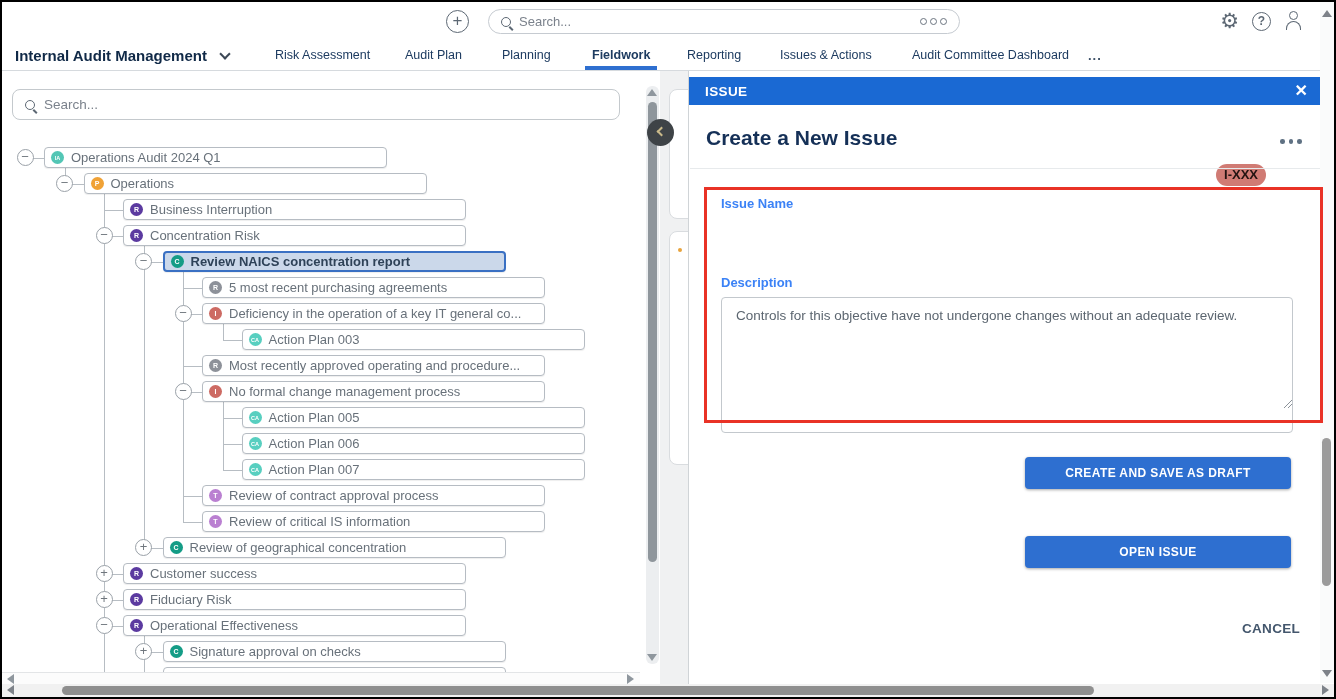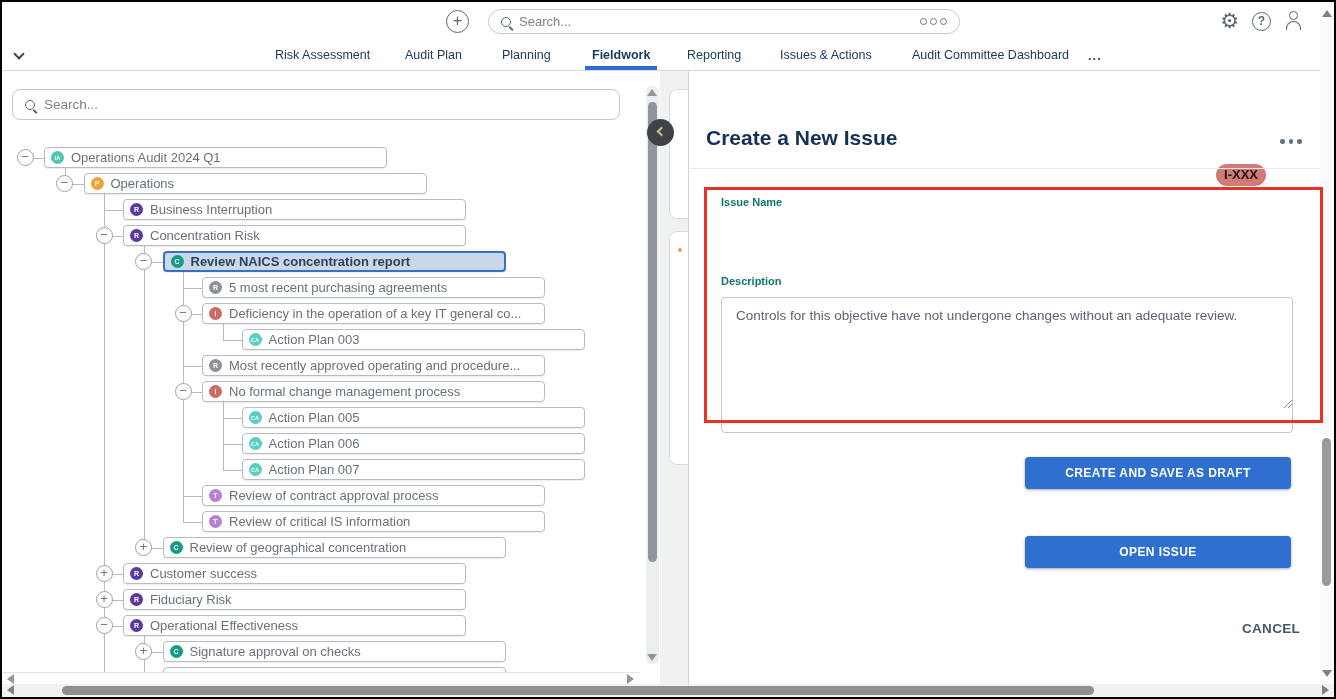--- a/index.html
+++ b/index.html
@@ -93,21 +93,21 @@
   #issue-header .htitle { color:#fff; font-size:13.5px; font-weight:700; letter-spacing:0.4px; flex:1; }
   #issue-header .close-x { color:#fff; font-size:16px; font-weight:700; line-height:16px; }
   .panel-title { position:absolute; left:17px; top:55px; font-size:21px; font-weight:700; color:#153057; }
   .badge { position:absolute; left:527px; top:60px; width:50px; height:22px; background:#d07b74; border-radius:11px;
            color:#231311; font-size:13px; font-weight:600; text-align:center; line-height:22px;margin-top:33px; }
   .meatballs { position:absolute; left:591px; top:68px; display:flex; gap:4px; }
   .meatballs i { width:4.5px; height:4.5px; border-radius:50%; background:#5f7183; display:block; }
   .title-divider { position:absolute; left:1px; top:97px; width:634px; height:1px; background:#e7eaec; }
   .highlight-box { position:absolute; left:15px; top:116px; width:619px; height:236px; border:3px solid #e93226;
                    pointer-events:none; z-index:5; }
-  .field-label { position:absolute; left:32px; font-size:11px; font-weight:600; color:#0f766e; }
+  .field-label { position:absolute; left:32px; font-size:13px; font-weight:600; color:#3b82f6; }
   .issue-input { position:absolute; left:32px; top:147px; width:572px; height:32px; border:1px solid #c3c8cd;
                  border-radius:4px; padding:0 14px; font-size:13.5px; color:#5c6670; outline:none;
                  font-family:"Liberation Sans", sans-serif; }
   .issue-textarea { position:absolute; left:32px; top:226px; width:572px; height:136px; border:1px solid #c3c8cd;
                     border-radius:4px; padding:8px 14px; font-size:13.5px; color:#5c6670; outline:none; resize:none;
                     font-family:"Liberation Sans", sans-serif; line-height:1.45; }
   .resize-grip { position:absolute; left:594px; top:328px; width:9px; height:9px; z-index:6; }
   .blue-btn { position:absolute; left:336px; width:266px; height:32px; background:#2e6fd0; border:none;
               border-radius:4px; color:#fff; font-size:12px; font-weight:700; letter-spacing:0.4px;
               box-shadow:0 1px 3px rgba(0,0,0,0.35); font-family:"Liberation Sans", sans-serif; }
@@ -144,20 +144,21 @@
       <span class="help-circle">?</span>
       <span class="person">
           <span class="head"></span>
           <span class="body"></span>
         </span>
     </div>
   </div>
 
   <div id="navbar">
     <div class="app-title">
+      <span>Internal Audit Management</span>
       <span class="chev-down"></span>
     </div>
     <div id="nav-tabs">
         <div class="tab" style="left: 273px;">Risk Assessment</div>
         <div class="tab" style="left: 403px;">Audit Plan</div>
         <div class="tab" style="left: 500px;">Planning</div>
         <div class="tab active" style="left: 590px;">Fieldwork</div>
         <div class="tab" style="left: 685px;">Reporting</div>
         <div class="tab" style="left: 778px;">Issues &amp; Actions</div>
         <div class="tab" style="left: 910px;">Audit Committee Dashboard</div>
@@ -310,20 +311,24 @@
     <div class="strip-card" style="top:160px; height:234px;"></div>
     <div class="strip-dot" style="top:177px;"></div>
   </div>
 
   <div id="tree-hscroll">
     <span class="arr left"></span>
     <span class="arr right" style="right:6px;"></span>
   </div>
 
   <div id="issue-panel">
+    <div id="issue-header">
+      <span class="htitle">ISSUE</span>
+      <span class="close-x">✕</span>
+    </div>
     <div class="panel-title">Create a New Issue</div>
     <div class="badge">I-XXX</div>
     <div class="meatballs">
         <i></i>
         <i></i>
         <i></i>
       </div>
     <div class="title-divider"></div>
 
     <div class="highlight-box"></div>

